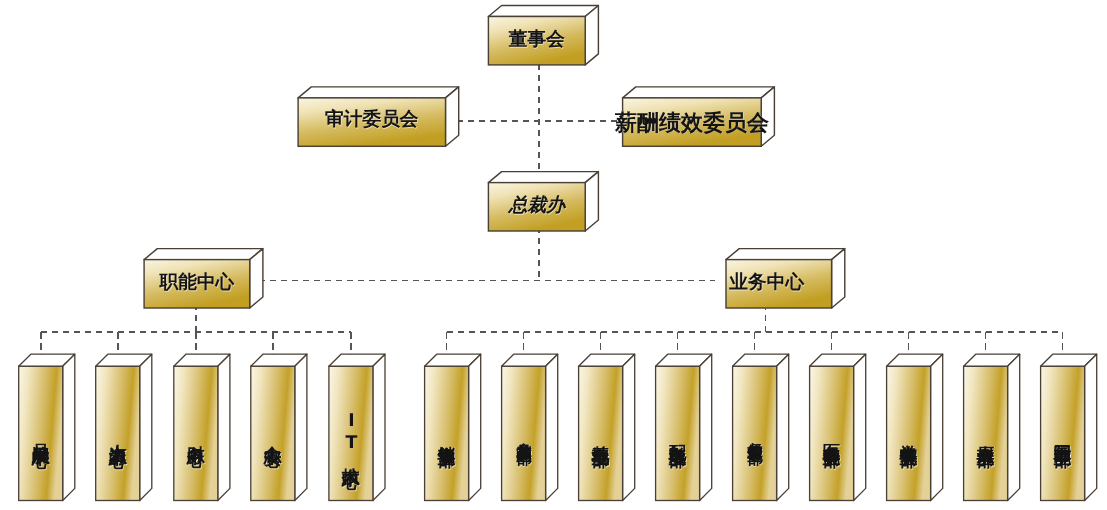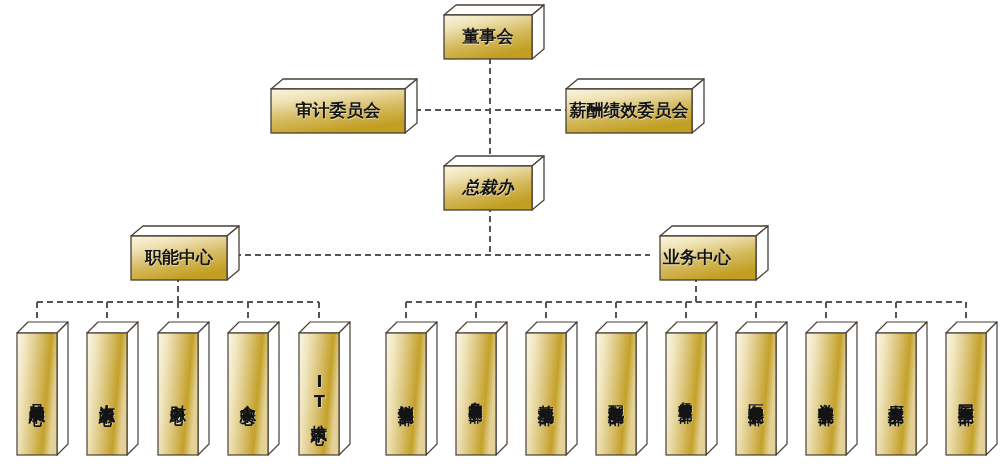--- a/index.html
+++ b/index.html
@@ -133,38 +133,38 @@
           <stop offset="0%" stop-color="#faf5e2"></stop>
           <stop offset="28%" stop-color="#efe2b4"></stop>
           <stop offset="62%" stop-color="#d6bc63"></stop>
           <stop offset="100%" stop-color="#c29f22"></stop>
         </linearGradient>
       </defs>
       <polygon points="1,11 13,1 147,1 135,11" fill="#ffffff" stroke="#4a4036" stroke-width="1.3" stroke-linejoin="round"></polygon>
       <polygon points="135,11 147,1 147,45 135,55" fill="#ffffff" stroke="#4a4036" stroke-width="1.3" stroke-linejoin="round"></polygon>
       <rect x="1" y="11" width="134" height="44" fill="url(#gfront-audit)" stroke="#4a4036" stroke-width="1.3"></rect>
     </svg>
-    <div class="label" style="left:1px; top:11px; width:134px; height:44px;">审计委员会</div>
+    <div class="label" style="left:1px; top:11px; width:134px; height:44px;font-family:Liberation Mono, monospace;">审计委员会</div>
   </div>
 
   <div class="node horiz" style="left:565px; top:78px; width:140px; height:56px;">
     <svg class="box3d" viewBox="0 0 140 56" xmlns="http://www.w3.org/2000/svg">
       <defs>
         <linearGradient id="gfront-comp" x1="0" y1="0" x2="0.4" y2="1">
           <stop offset="0%" stop-color="#faf5e2"></stop>
           <stop offset="28%" stop-color="#efe2b4"></stop>
           <stop offset="62%" stop-color="#d6bc63"></stop>
           <stop offset="100%" stop-color="#c29f22"></stop>
         </linearGradient>
       </defs>
       <polygon points="1,11 13,1 139,1 127,11" fill="#ffffff" stroke="#4a4036" stroke-width="1.3" stroke-linejoin="round"></polygon>
       <polygon points="127,11 139,1 139,45 127,55" fill="#ffffff" stroke="#4a4036" stroke-width="1.3" stroke-linejoin="round"></polygon>
       <rect x="1" y="11" width="126" height="44" fill="url(#gfront-comp)" stroke="#4a4036" stroke-width="1.3"></rect>
     </svg>
-    <div class="label" style="left:1px; top:11px; width:126px; height:44px; font-size:17px;">薪酬绩效委员会</div>
+    <div class="label" style="left:1px; top:11px; width:126px; height:44px; font-size:20px;">薪酬绩效委员会</div>
   </div>
 
   <div class="node horiz" style="left:443px; top:155px; width:102px; height:56px;">
     <svg class="box3d" viewBox="0 0 102 56" xmlns="http://www.w3.org/2000/svg">
       <defs>
         <linearGradient id="gfront-pres" x1="0" y1="0" x2="0.45" y2="1">
           <stop offset="0%" stop-color="#faf5e2"></stop>
           <stop offset="28%" stop-color="#efe2b4"></stop>
           <stop offset="62%" stop-color="#d6bc63"></stop>
           <stop offset="100%" stop-color="#c29f22"></stop>

